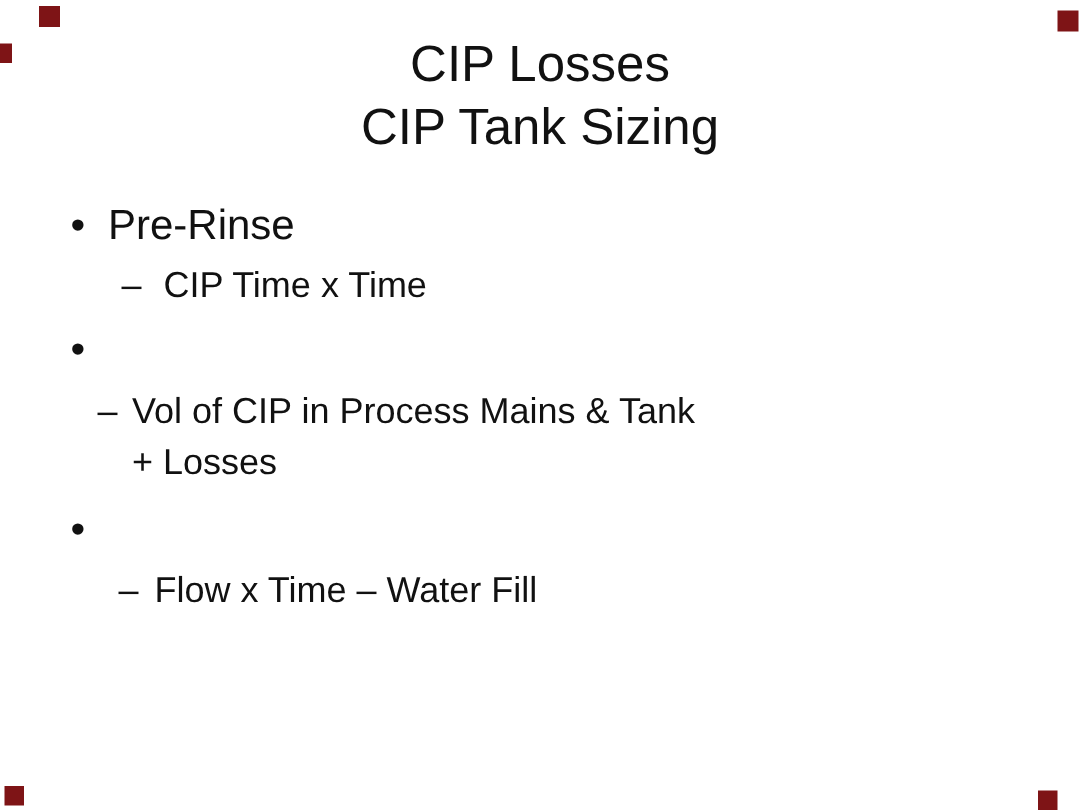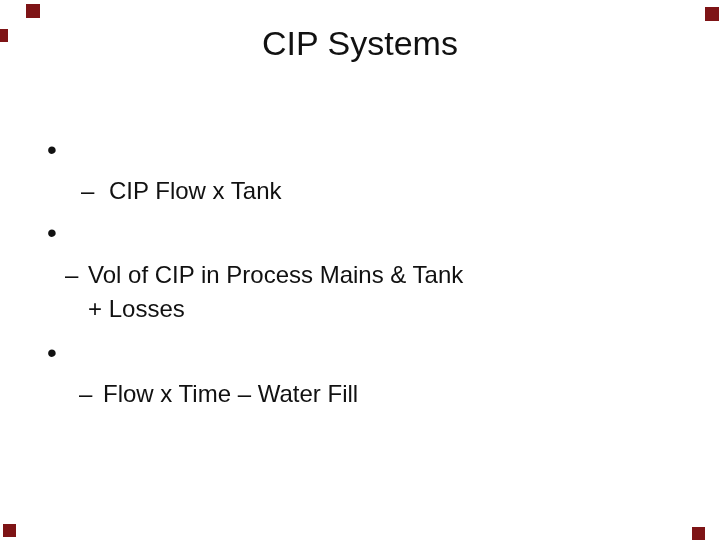--- a/index.html
+++ b/index.html
@@ -68,30 +68,32 @@
 
 <div class="slide">
 
   <div class="sq sq-tl-a"></div>
   <div class="sq sq-tl-b"></div>
   <div class="sq sq-tr"></div>
   <div class="sq sq-bl"></div>
   <div class="sq sq-br"></div>
 
   <div class="title">
-    <div>CIP Systems</div>
+    <div>CIP Losses</div>
+    <div>CIP Tank Sizing</div>
   </div>
 
   <div class="li l1 row-1">
     <span class="marker">•</span>
+    <span class="text">Pre-Rinse</span>
   </div>
 
   <div class="li l2 row-2">
     <span class="marker">–</span>
-    <span class="text">CIP Flow x Tank</span>
+    <span class="text">CIP Time x Time</span>
   </div>
 
   <div class="li l1 row-3">
     <span class="marker">•</span>
   </div>
 
   <div class="li l2 row-4">
     <span class="marker">–</span>
     <span class="text">Vol of CIP in Process Mains &amp; Tank
 + Losses</span>

